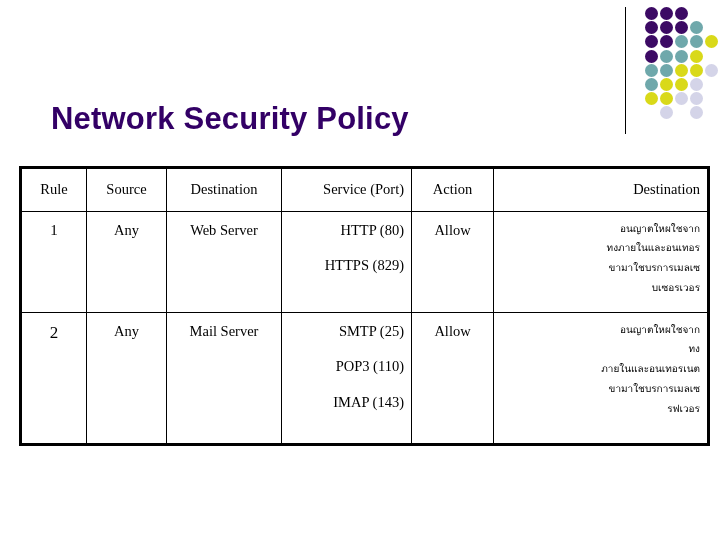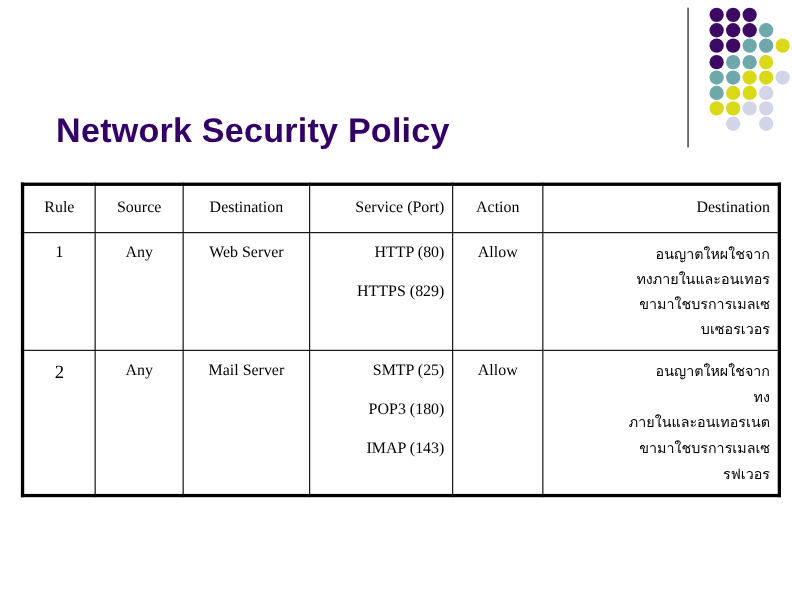--- a/index.html
+++ b/index.html
@@ -108,21 +108,21 @@
   .svc-line {
     margin: 0 0 0 0;
     padding-bottom: 21px;
     white-space: nowrap;
   }
   .svc-line:last-child { padding-bottom: 0; }
 
   .desc-line {
     white-space: nowrap;
     padding-bottom: 8px;
-    font-size: 13px;
+    font-size: 10px;
     line-height: 1.18;
   }
   .desc-line:last-child { padding-bottom: 0; }
 
   
   col.c-rule   { width: 66px; }
   col.c-source { width: 80px; }
   col.c-dest   { width: 115px; }
   col.c-svc    { width: 130px; }
   col.c-action { width: 82px; }
@@ -238,21 +238,21 @@
         </td>
         <td>
           <div class="cell center">Any</div>
         </td>
         <td>
           <div class="cell center">Mail Server</div>
         </td>
         <td>
           <div class="cell left">
             <div class="svc-line">SMTP (25)</div>
-            <div class="svc-line">POP3 (180)</div>
+            <div class="svc-line">POP3 (110)</div>
             <div class="svc-line">IMAP (143)</div>
           </div>
         </td>
         <td>
           <div class="cell center">Allow</div>
         </td>
         <td>
           <div class="cell left">
             <div class="desc-line">อนญาตใหผใชจาก</div>
             <div class="desc-line">ทง</div>

